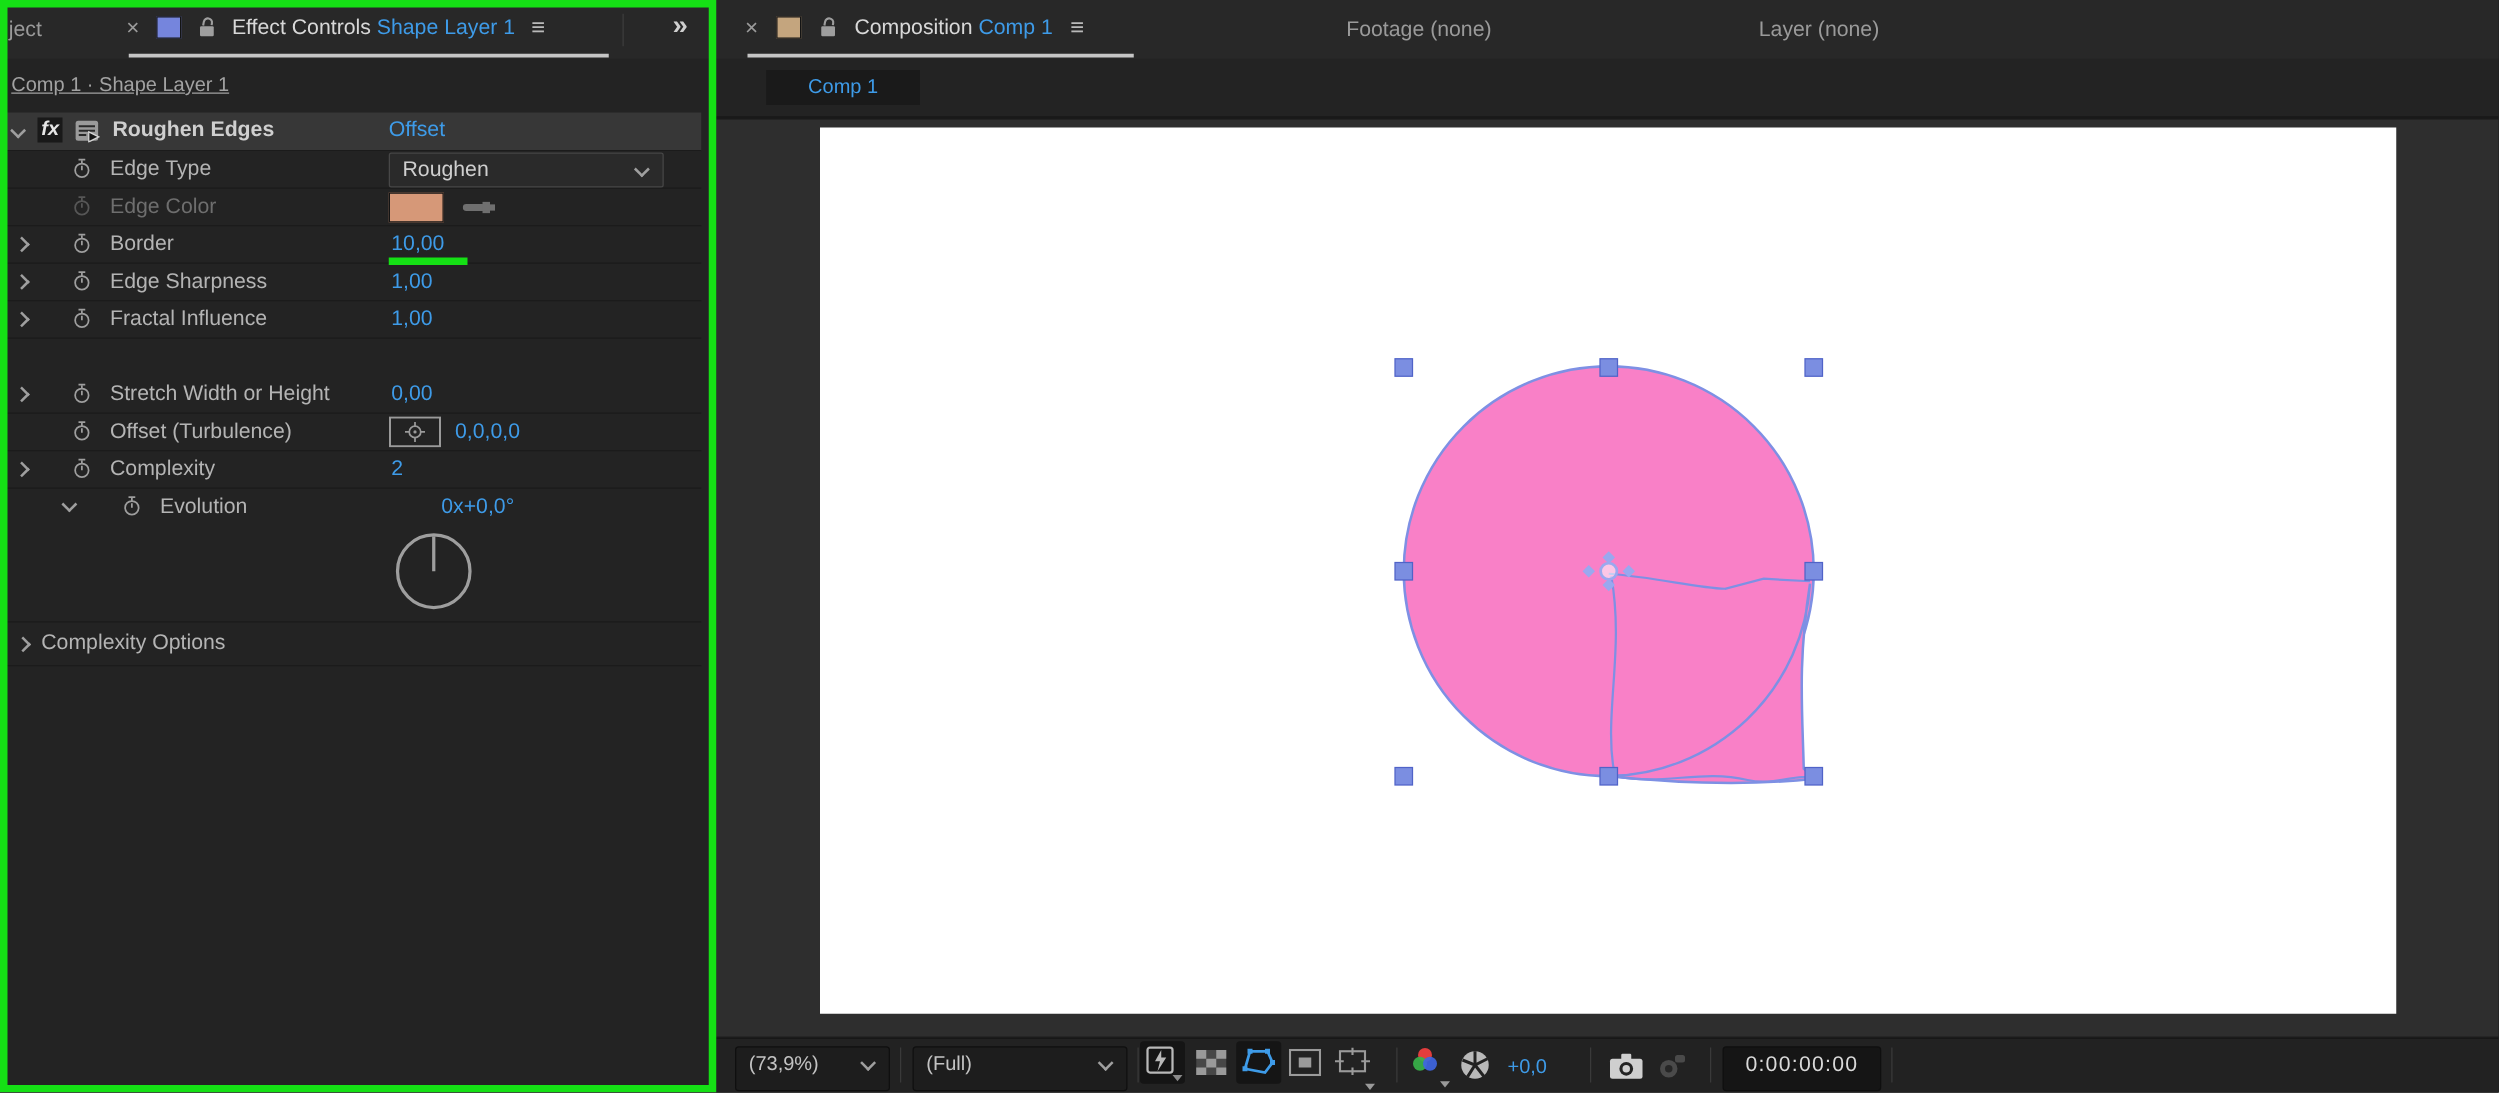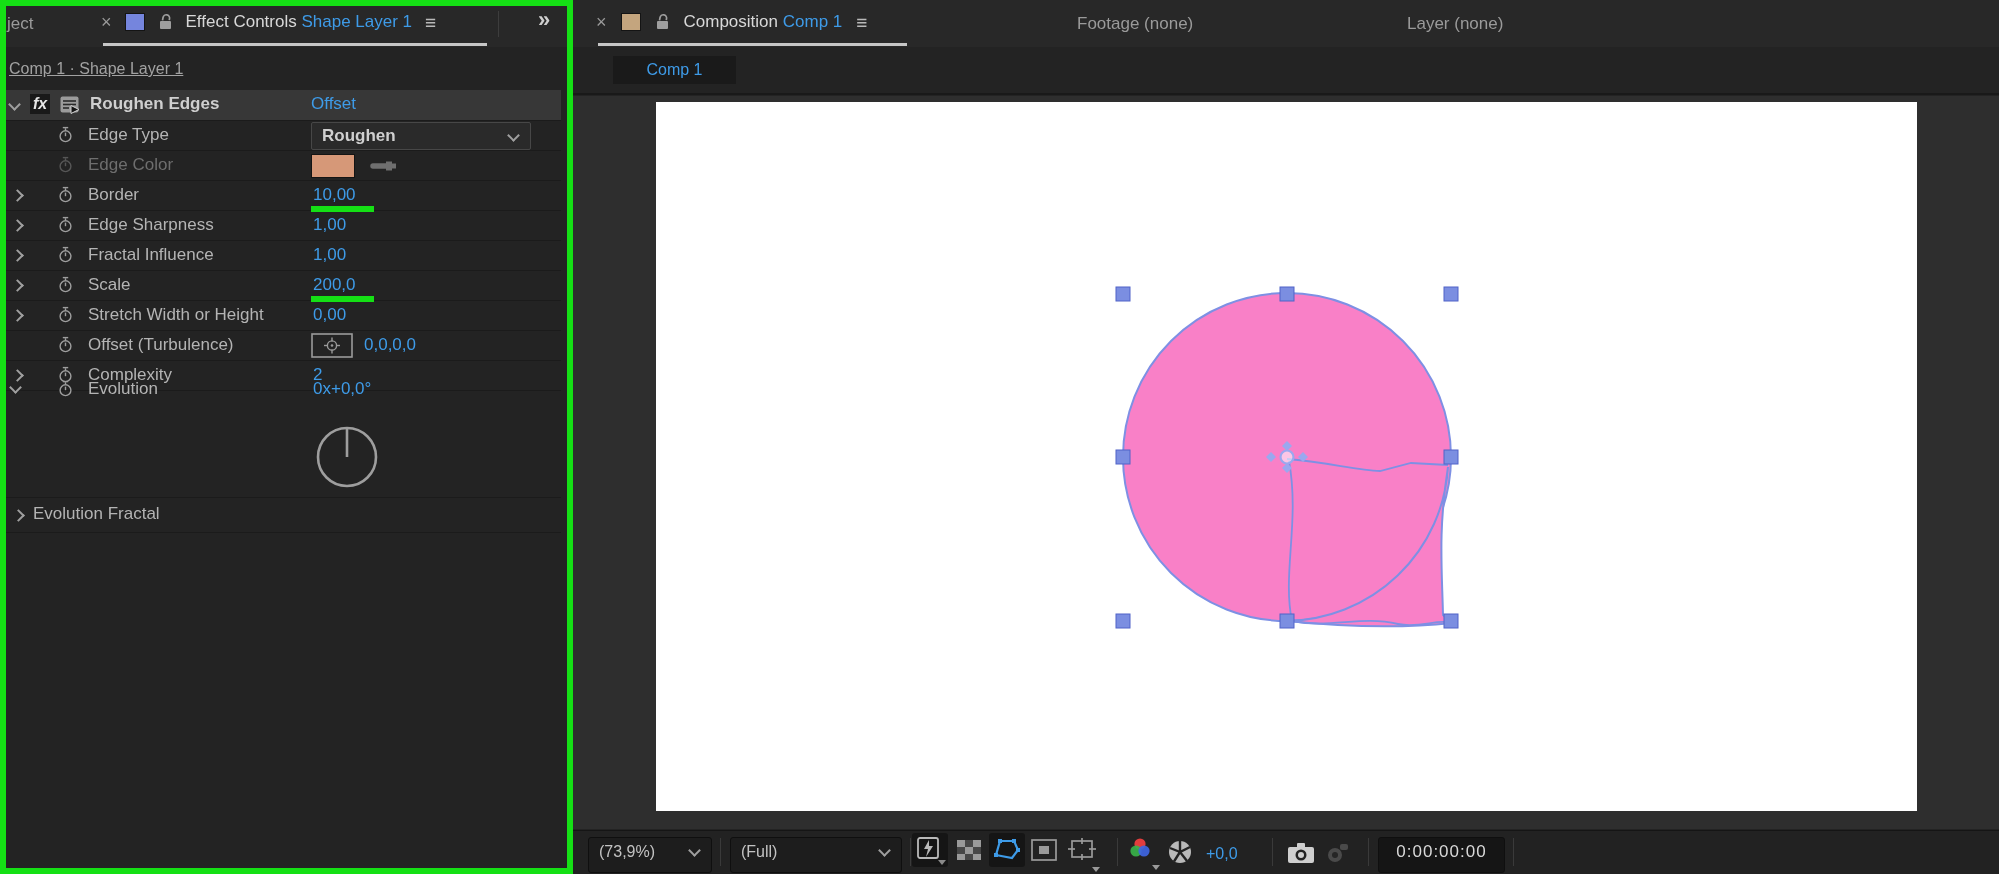--- a/index.html
+++ b/index.html
@@ -26,21 +26,21 @@
   .fxrow{position:absolute;left:0;width:561px;height:30px;}
   .fxrow.sep{border-bottom:1px solid #1b1b1b;}
   .lbl{font-size:17px;color:#b4b4b4;white-space:nowrap;}
   .lbl.dim{color:#6e6e6e;}
   .val{font-size:17px;color:#3e9be8;white-space:nowrap;}
   .chv{display:inline-block;width:7px;height:7px;border-right:2px solid #9f9f9f;border-bottom:2px solid #9f9f9f;}
   .chv.right{transform:rotate(-45deg);}
   .chv.down{transform:rotate(45deg);}
   .dd{position:absolute;left:311px;top:2px;width:218px;height:26px;background:#2a2a2a;
       border:1px solid #474747;border-radius:2px;}
-  .ddtext{position:absolute;left:10px;top:3px;font-size:17px;color:#cfcfcf;font-weight:bold;}
+  .ddtext{position:absolute;left:10px;top:3px;font-size:17px;color:#cfcfcf;}
   .greenbar{position:absolute;left:311px;top:26px;width:63px;height:6px;background:#15e015;z-index:6;}
   .evorow{left:0;top:497px;width:561px;height:34px;border-top:1px solid #1b1b1b;border-bottom:1px solid #1b1b1b;}
   .pasteboard{left:573px;top:96px;width:1426px;height:733px;background:#2e2e2e;}
   .canvas{left:656px;top:102px;width:1261px;height:709px;background:#ffffff;}
   .viewertab{left:613px;top:56px;width:123px;height:28px;background:#1a1a1a;
              color:#3e9be8;font-size:16px;text-align:center;line-height:28px;}
   .vtdivider{left:573px;top:93px;width:1426px;height:2px;background:#191919;}
   .toolbar{left:573px;top:830px;width:1426px;height:44px;background:#222222;border-top:1px solid #151515;}
   .tbox{position:absolute;top:837px;height:36px;background:#1d1d1d;border:1px solid #0f0f0f;border-radius:3px;box-sizing:border-box;}
   .tboxtext{position:absolute;left:10px;top:5px;font-size:16px;color:#c3c3c3;}
@@ -301,34 +301,20 @@
             <g fill="none" stroke="#9e9e9e" stroke-width="1.4">
               <circle cx="7.5" cy="10.2" r="5.4"></circle>
               <line x1="7.5" y1="4.8" x2="7.5" y2="2.2"></line>
               <line x1="4.8" y1="1.6" x2="10.2" y2="1.6"></line>
               <line x1="7.5" y1="10.2" x2="7.5" y2="6.6"></line>
             </g>
           </svg></span>
         <span class="lbl" style="position:absolute;left:88px;top:5px;">Fractal Influence</span>
         <span class="val" style="position:absolute;left:313px;top:5px;">1,00</span>
       </div>
-      <div class="fxrow sep" style="top: 150px;">
-        <span class="chv right" style="position:absolute;left:13px;top:11px;"></span>
-        <span style="position:absolute;left:58px;top:6px;"><svg width="15" height="17" viewBox="0 0 15 17" style="opacity:1">
-            <g fill="none" stroke="#9e9e9e" stroke-width="1.4">
-              <circle cx="7.5" cy="10.2" r="5.4"></circle>
-              <line x1="7.5" y1="4.8" x2="7.5" y2="2.2"></line>
-              <line x1="4.8" y1="1.6" x2="10.2" y2="1.6"></line>
-              <line x1="7.5" y1="10.2" x2="7.5" y2="6.6"></line>
-            </g>
-          </svg></span>
-        <span class="lbl" style="position:absolute;left:88px;top:5px;">Scale</span>
-        <span class="val" style="position:absolute;left:313px;top:5px;">200,0</span>
-        <span class="greenbar"></span>
-      </div>
       <div class="fxrow sep" style="top: 180px;">
         <span class="chv right" style="position:absolute;left:13px;top:11px;"></span>
         <span style="position:absolute;left:58px;top:6px;"><svg width="15" height="17" viewBox="0 0 15 17" style="opacity:1">
             <g fill="none" stroke="#9e9e9e" stroke-width="1.4">
               <circle cx="7.5" cy="10.2" r="5.4"></circle>
               <line x1="7.5" y1="4.8" x2="7.5" y2="2.2"></line>
               <line x1="4.8" y1="1.6" x2="10.2" y2="1.6"></line>
               <line x1="7.5" y1="10.2" x2="7.5" y2="6.6"></line>
             </g>
           </svg></span>
@@ -362,21 +348,21 @@
             <g fill="none" stroke="#9e9e9e" stroke-width="1.4">
               <circle cx="7.5" cy="10.2" r="5.4"></circle>
               <line x1="7.5" y1="4.8" x2="7.5" y2="2.2"></line>
               <line x1="4.8" y1="1.6" x2="10.2" y2="1.6"></line>
               <line x1="7.5" y1="10.2" x2="7.5" y2="6.6"></line>
             </g>
           </svg></span>
         <span class="lbl" style="position:absolute;left:88px;top:5px;">Complexity</span>
         <span class="val" style="position:absolute;left:313px;top:5px;">2</span>
       </div>
-      <div class="fxrow" style="top: 254px;">
+      <div class="fxrow" style="top: 270px; margin-left: 40px;">
         <span class="chv down" style="position:absolute;left:11px;top:9px;"></span>
         <span style="position:absolute;left:58px;top:6px;"><svg width="15" height="17" viewBox="0 0 15 17" style="opacity:1">
             <g fill="none" stroke="#9e9e9e" stroke-width="1.4">
               <circle cx="7.5" cy="10.2" r="5.4"></circle>
               <line x1="7.5" y1="4.8" x2="7.5" y2="2.2"></line>
               <line x1="4.8" y1="1.6" x2="10.2" y2="1.6"></line>
               <line x1="7.5" y1="10.2" x2="7.5" y2="6.6"></line>
             </g>
           </svg></span>
         <span class="lbl" style="position:absolute;left:88px;top:5px;">Evolution</span>
@@ -384,17 +370,17 @@
       </div>
     </div>
 
   <svg class="abs" width="66" height="66" viewBox="0 0 66 66" style="left:314px;top:424px;">
     <circle cx="33" cy="33" r="29" fill="none" stroke="#9e9e9e" stroke-width="2.6"></circle>
     <line id="dial-hand" x1="33" y1="33" x2="33" y2="5" stroke="#9e9e9e" stroke-width="2.6"></line>
   </svg>
 
   <div class="abs evorow">
     <span class="chv right" style="position:absolute;left:14px;top:13px;"></span>
-    <span class="lbl" style="position:absolute;left:33px;top:6px;">Evolution Fractal</span>
+    <span class="lbl" style="position:absolute;left:33px;top:6px;">Complexity Options</span>
   </div>
 
   <div class="abs greenframe"></div>
 </div>
 
 </body></html>

